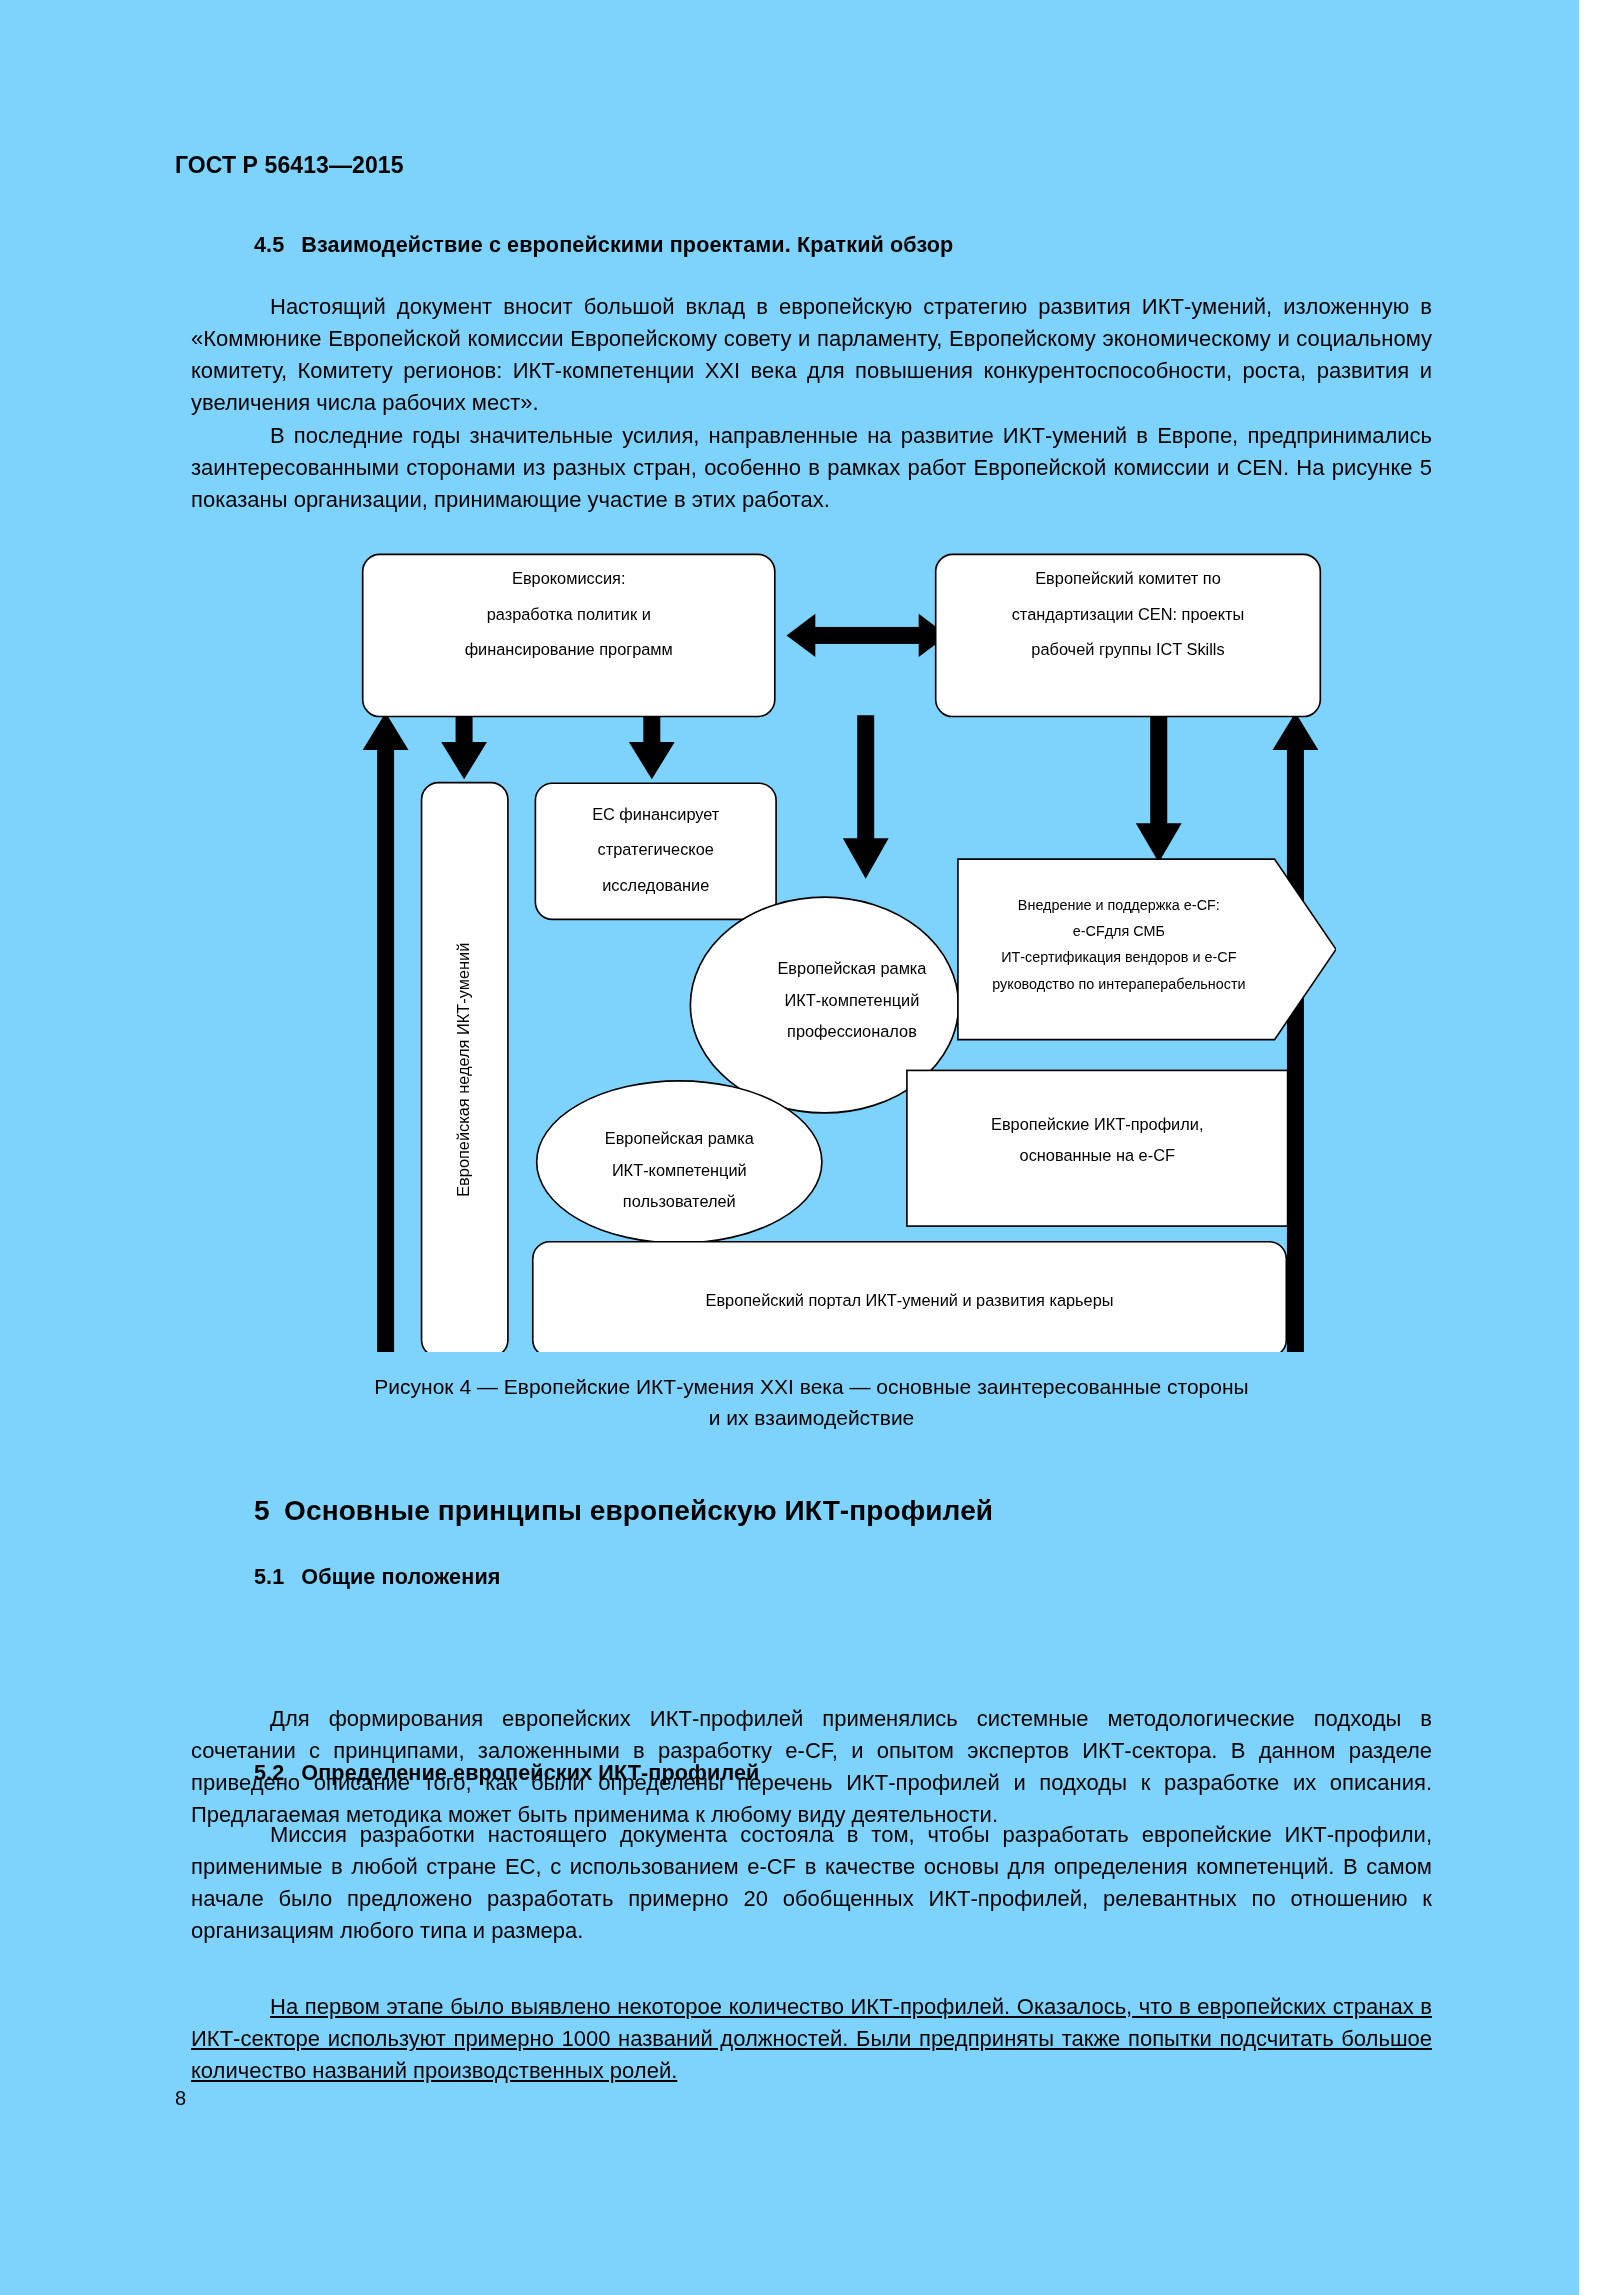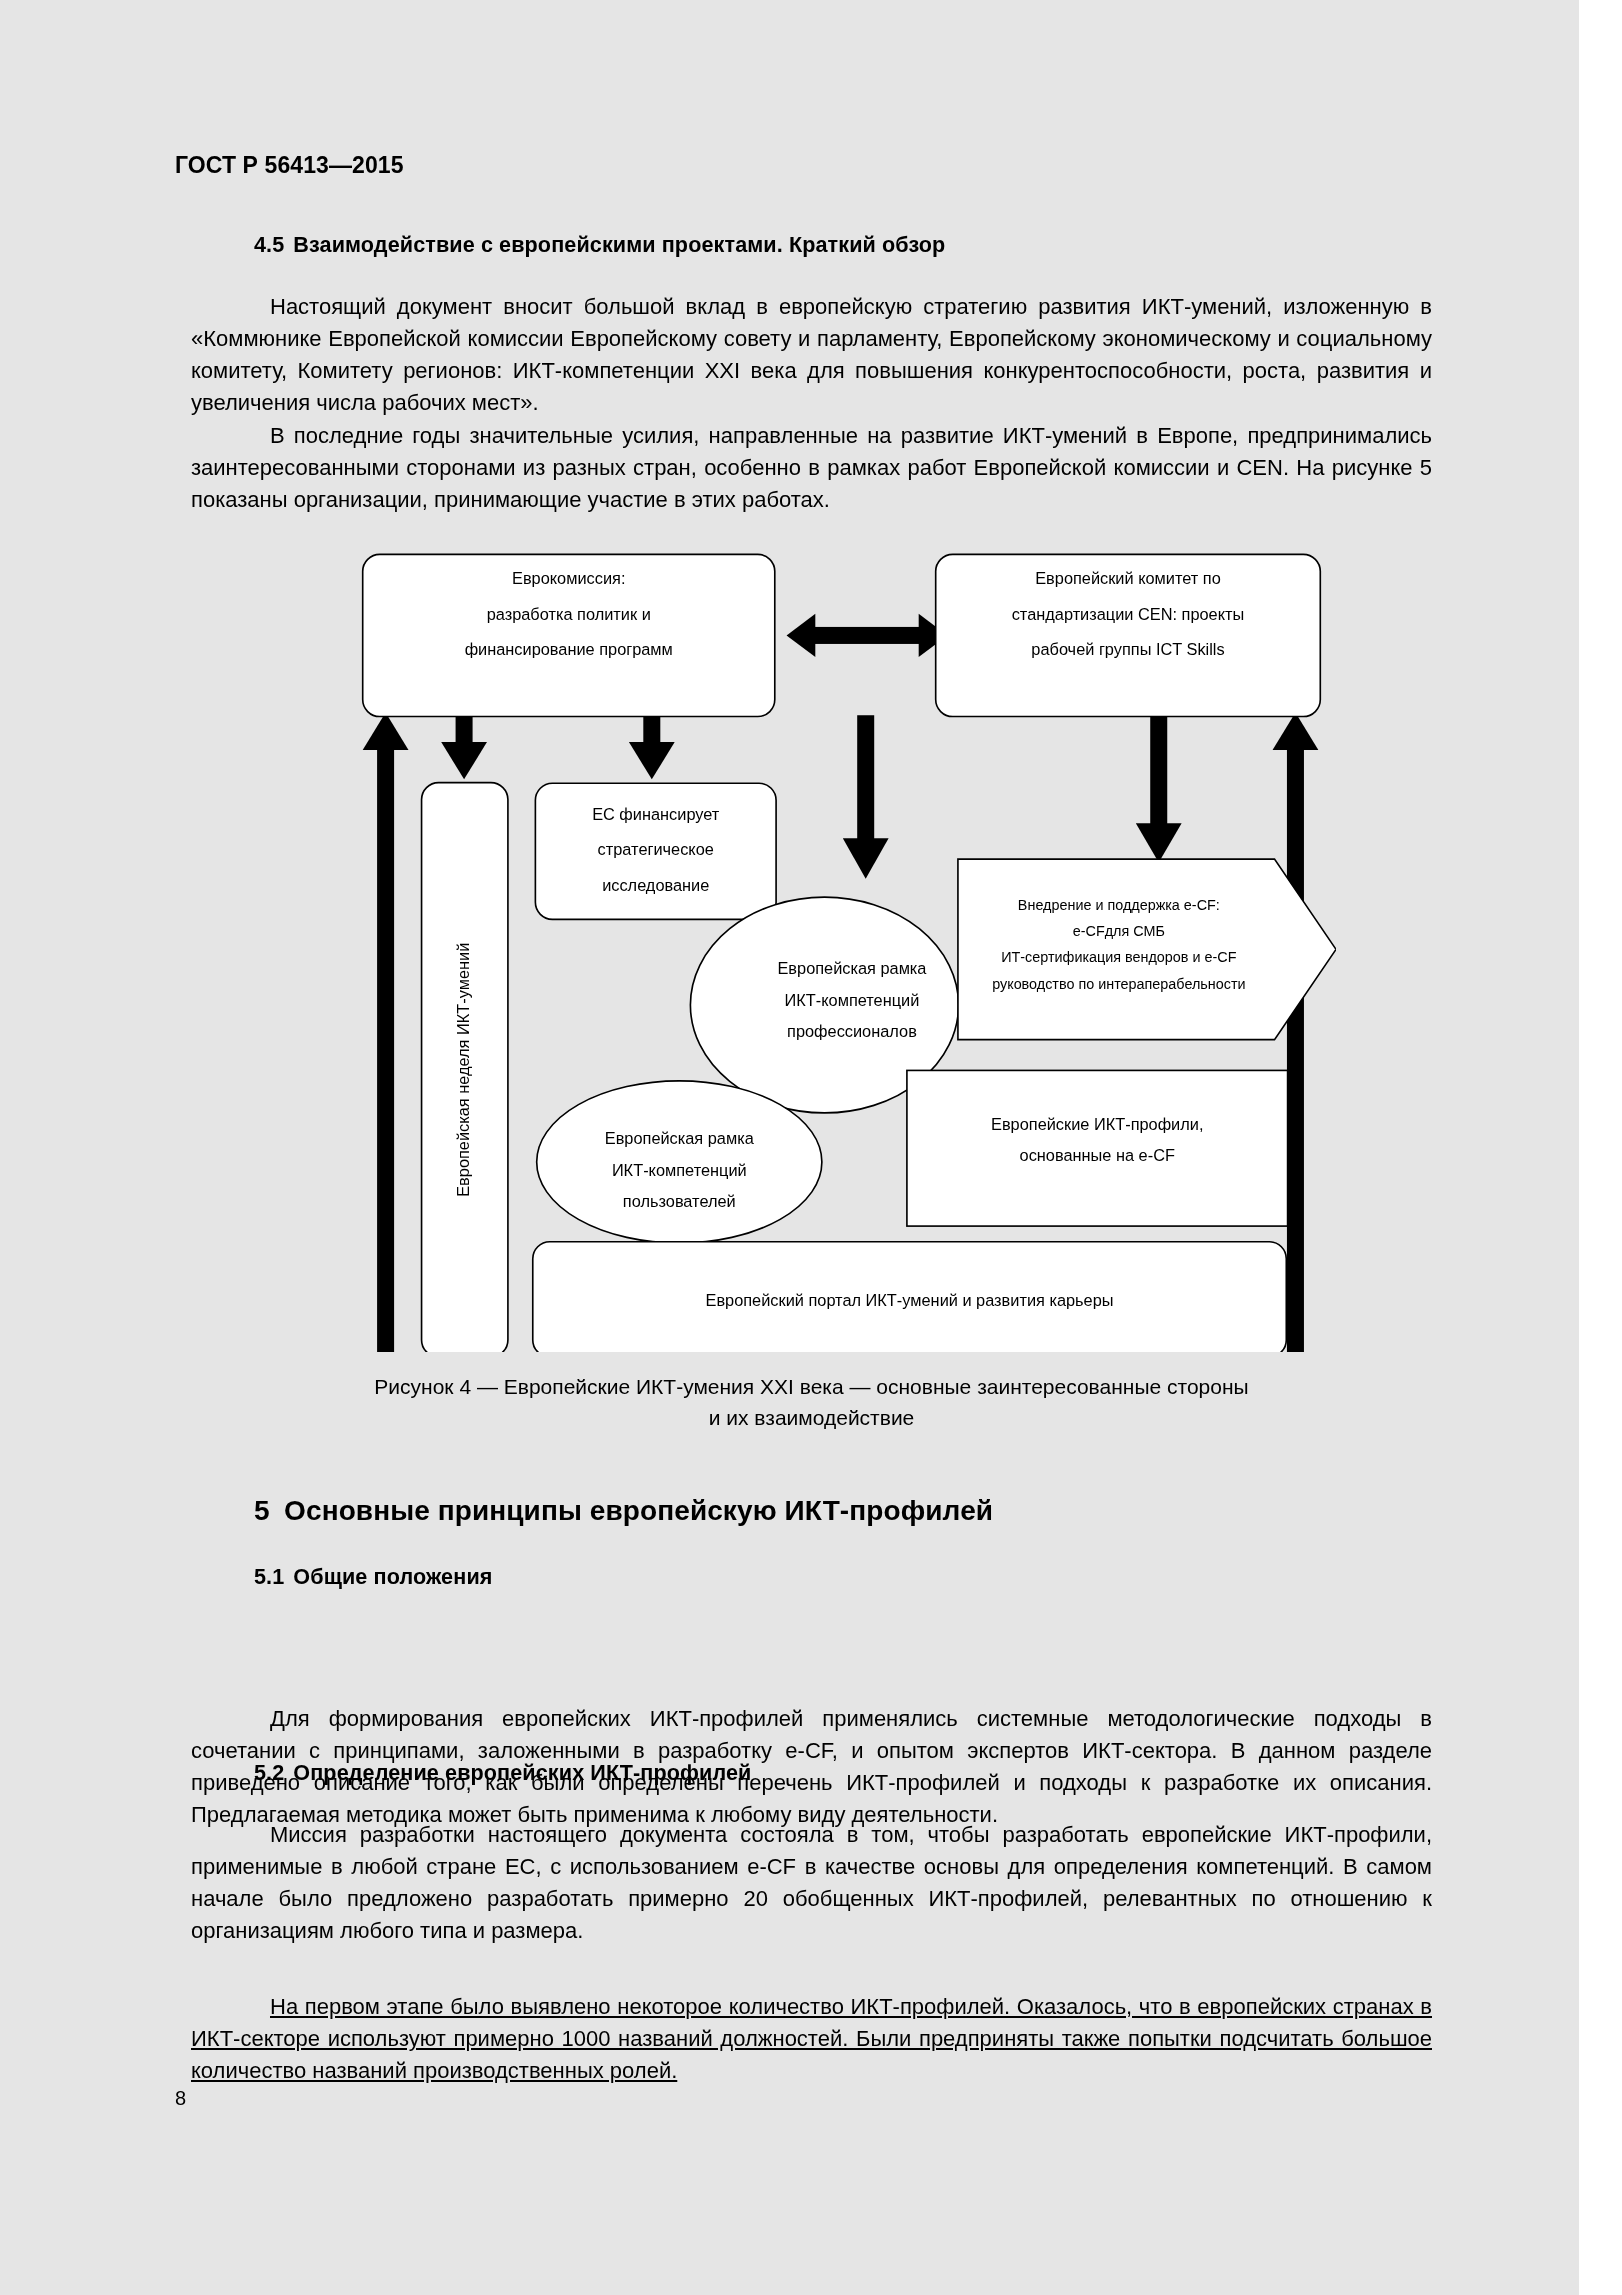--- a/index.html
+++ b/index.html
@@ -9,21 +9,21 @@
     background: #ffffff;
   }
   body {
     font-family: "Liberation Sans", sans-serif;
     color: #000000;
   }
   .page {
     position: relative;
     width: 1579px;
     height: 2295px;
-    background: #e5e5e5;
+    background: #7dd3fc;
     box-sizing: border-box;
     overflow: hidden;
   }
 
   
   .running-head {
     position: absolute;
     left: 175px;
     top: 152px;
     font-size: 23px;
@@ -46,21 +46,21 @@
     letter-spacing: 0.1px;
   }
   h2.sec {
     font-size: 28px;
     font-weight: bold;
     margin: 0;
     padding-left: 79px;
     letter-spacing: 0.1px;
   }
   h2.sec .num { padding-right: 14.4px; }
-  h3.sub .num { padding-right: 9px; }
+  h3.sub .num { padding-right: 17px; }
 
   p.body {
     font-size: 22px;
     line-height: 32px;
     margin: 16px;
     text-align: justify;
     text-indent: 79px;
     hyphens: manual;
   }
 

